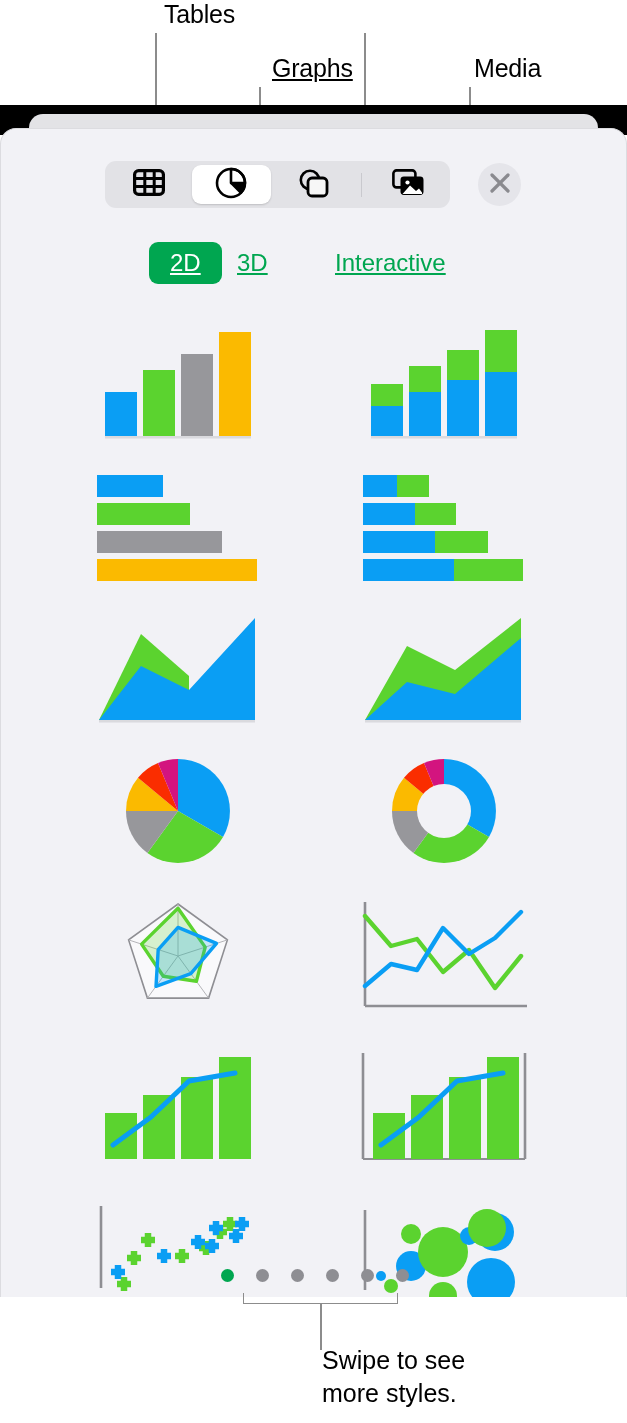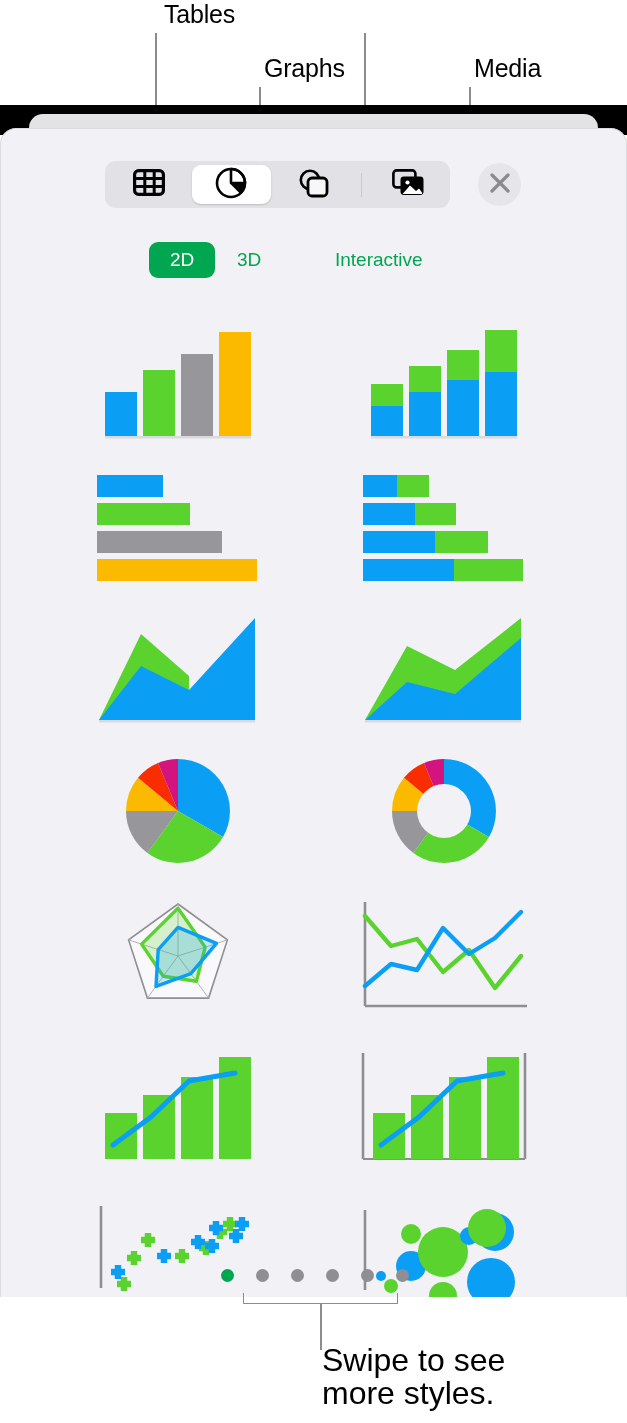--- a/index.html
+++ b/index.html
@@ -87,24 +87,25 @@
 
   
   .tabs {
     position: absolute;
     left: 0; top: 113px;
     width: 627px;
     display: flex;
     align-items: center;
   }
   .tab {
-    font-size: 19px;
+    font-size: 24px;
     color: #00a650;
     cursor: pointer;
     white-space: nowrap;
+    text-decoration: underline;
   }
   .tab.active {
     background: #00a650;
     color: #ffffff;
     padding: 7px 21px;
     border-radius: 9px;
   }
   .tab-2d  { position: absolute; left: 148px; top: 0; }
   .tab-3d  { position: absolute; left: 236px; top: 7px; }
   .tab-int { position: absolute; left: 334px; top: 7px; }
@@ -145,34 +146,34 @@
   .bracket {
     position: absolute;
     left: 243px; top: 1293px;
     width: 155px; height: 11px;
     border: 1.5px solid #8c8c8c;
     border-top: none;
   }
   .bottom-label {
     position: absolute;
     left: 322px; top: 1344px;
-    font-size: 32px;
+    font-size: 25px;
     line-height: 33px;
     color: #000000;
   }
 </style>
 </head>
 <body>
 
 <div id="root">
 
   <div class="callout-label" style="left:164px; top:0px;">Tables</div>
   <div class="leader" style="left:155px; top:33px; height:152px;"></div>
 
-  <div class="callout-label" style="left:264px; top:54px;">Graphs</div>
+  <div class="callout-label" style="left:272px; top:54px;text-decoration:underline;">Graphs</div>
   <div class="leader" style="left:259px; top:87px; height:98px;"></div>
 
   <div class="leader" style="left:364px; top:33px; height:152px;"></div>
 
   <div class="callout-label" style="left:474px; top:54px;">Media</div>
   <div class="leader" style="left:469px; top:87px; height:98px;"></div>
 
   <div class="black-bar"></div>
   <div class="back-card"></div>
 

